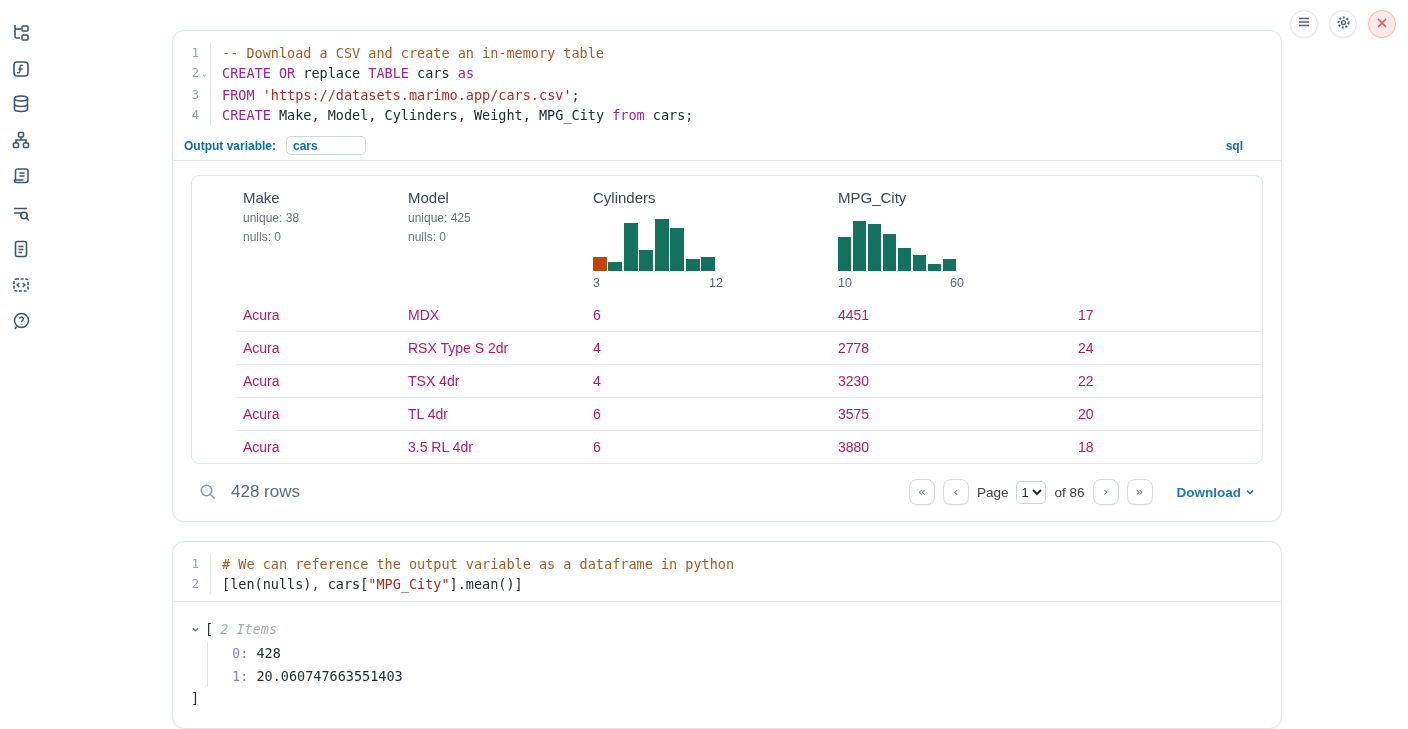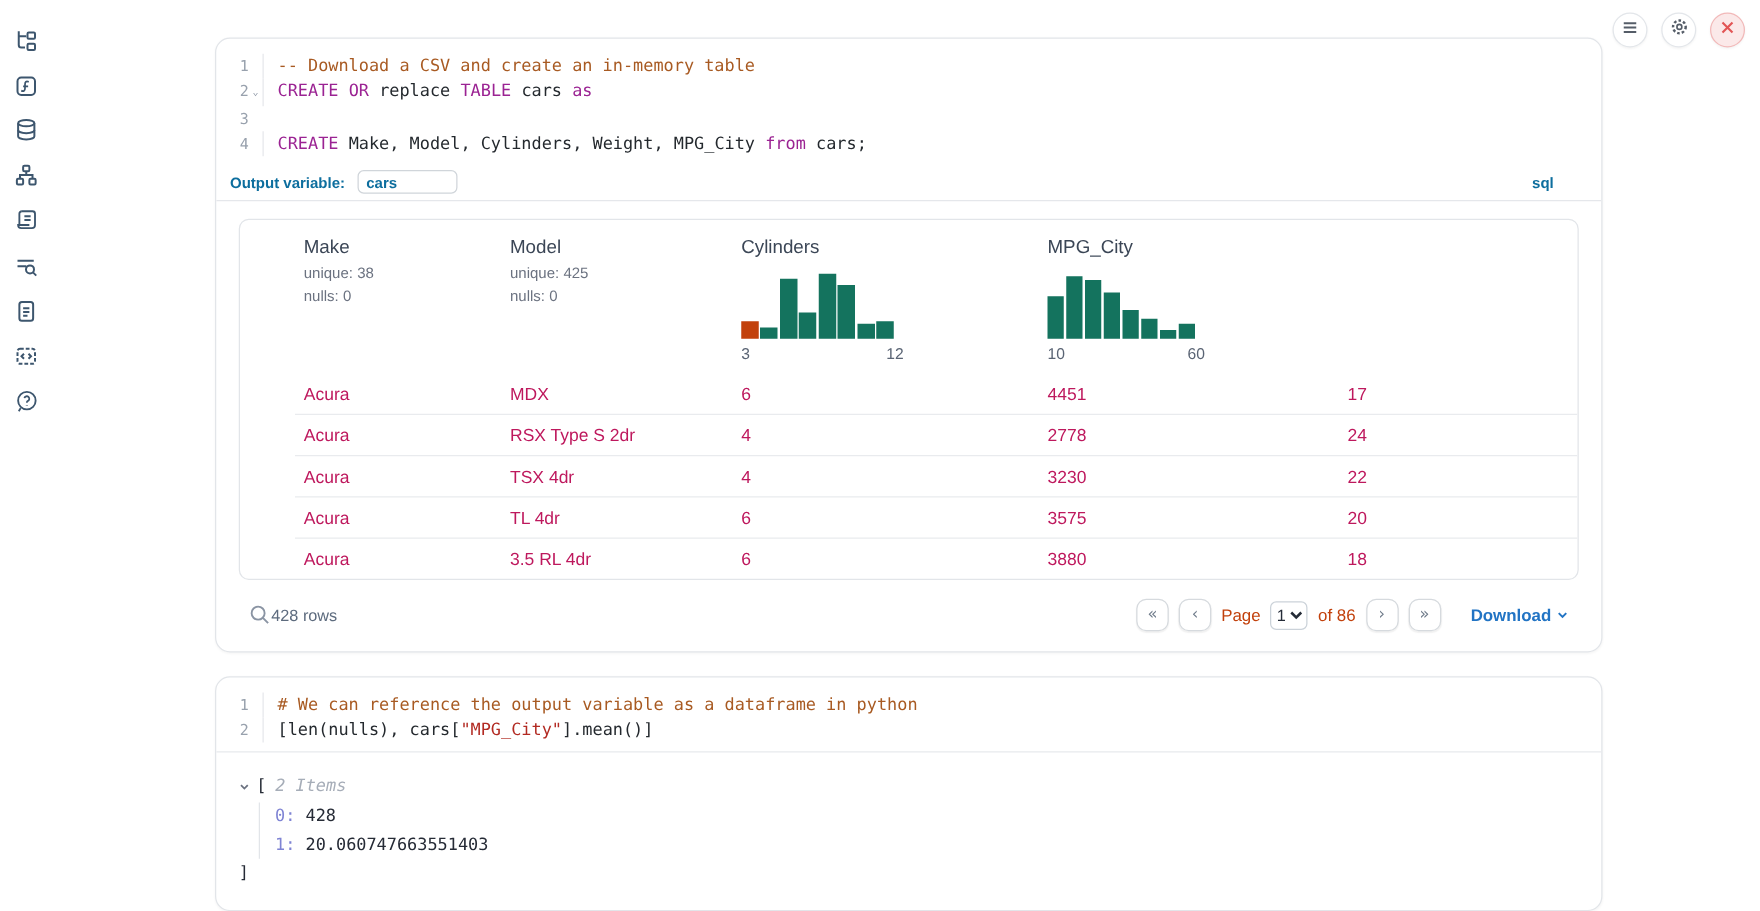--- a/index.html
+++ b/index.html
@@ -63,39 +63,39 @@
   .hist-bar { flex:1; background:#14735e; }
   .hist-labels { display:flex; justify-content:space-between; font-size:12.5px;
     color:#5a6474; margin-top:5px; }
   .t-col3 .hist-labels { width:130px; } .t-col4 .hist-labels { width:132px; } .t-col5 .hist-labels { width:126px; }
   .d-row { height:33px; align-items:center; cursor:default; }
   .d-cell { font-size:14px; color:#be185d; padding:0 8px 0 7px; }
 
   
   .table-footer { display:flex; align-items:center; margin-top:9px; padding:6px 8px 4px 8px; }
   .search-btn { width:18px; height:18px; cursor:pointer; }
-  .rows-label { font-size:13px; color:#5d6b7e; }
+  .rows-label { margin-left:14px; font-size:17px; color:#5d6b7e; }
   .pager { margin-left:auto; display:flex; align-items:center; gap:8px; }
   .pg-btn { width:26px; height:26px; border:1px solid #d6dade; border-radius:8px; background:#fff;
     color:#707c8b; font-size:13px; line-height:24px; text-align:center; cursor:pointer;
     box-shadow:0 1px 1px rgba(0,0,0,.06); font-family:"DejaVu Sans", sans-serif; }
-  .pg-text { font-size:13.5px; color:#c2410c; }
+  .pg-text { font-size:13.5px; color:#404040; }
   .pg-select { height:23px; border:1px solid #cbd2d9; border-radius:5px; font-size:13px;
     color:#252c38; background:#fff; }
   .download { margin-left:16px; display:flex; align-items:center; gap:4px;
     color:#2274c4; font-size:13.5px; font-weight:bold; cursor:pointer; }
 
   
   .divider { border-top:1px solid #e8eaed; }
   .tree { padding:17px 18px 20px 18px; font-family:"DejaVu Sans Mono", monospace;
     font-size:13.5px; color:#262b36; }
   .tree-head { display:flex; align-items:center; line-height:20px; }
   .tree-caret { width:14px; color:#6b7280; cursor:pointer; display:inline-flex; align-items:center; }
   .tree-items-label { color:#a6adb8; font-style:italic; margin-left:7px; }
-  .tree-body { margin-left:16px; border-left:1px solid #e2e5e9; padding-left:12px; margin-top:3px; }
+  .tree-body { margin-left:16px; border-left:1px solid #e2e5e9; padding-left:24px; margin-top:3px; }
   .tree-entry { line-height:22.5px; }
   .tree-key { color:#7f84d4; }
   .tree-close { line-height:20px; margin-top:1px; }
 </style>
 </head>
 <body>
 
 <div class="sidebar">
   <span class="side-icon" style="top:23px">
     <svg viewBox="0 0 20 20" fill="none" stroke="currentColor" stroke-width="1.6">
@@ -197,20 +197,21 @@
           <span class="code-text"><span class="tok-comment">-- Download a CSV and create an in-memory table</span></span>
         </div>
         <div class="code-line">
           <span class="gutter-num">2</span>
           <span class="gutter-fold">⌄</span>
           <span class="code-text"><span class="tok-kw">CREATE</span><span class="tok-plain"> </span><span class="tok-kw">OR</span><span class="tok-plain"> replace </span><span class="tok-kw">TABLE</span><span class="tok-plain"> cars </span><span class="tok-kw">as</span></span>
         </div>
         <div class="code-line">
           <span class="gutter-num">3</span>
           <span class="gutter-fold"></span>
+          <span class="code-text"><span class="tok-kw">FROM</span><span class="tok-plain"> </span><span class="tok-str">'https://datasets.marimo.app/cars.csv'</span><span class="tok-plain">;</span></span>
         </div>
         <div class="code-line">
           <span class="gutter-num">4</span>
           <span class="gutter-fold"></span>
           <span class="code-text"><span class="tok-kw">CREATE</span><span class="tok-plain"> Make, Model, Cylinders, Weight, MPG_City </span><span class="tok-kw">from</span><span class="tok-plain"> cars;</span></span>
         </div>
       </div>
     <div class="sql-bar">
       <span class="outvar-label">Output variable:</span>
       <input class="outvar-input" value="cars" style="">

